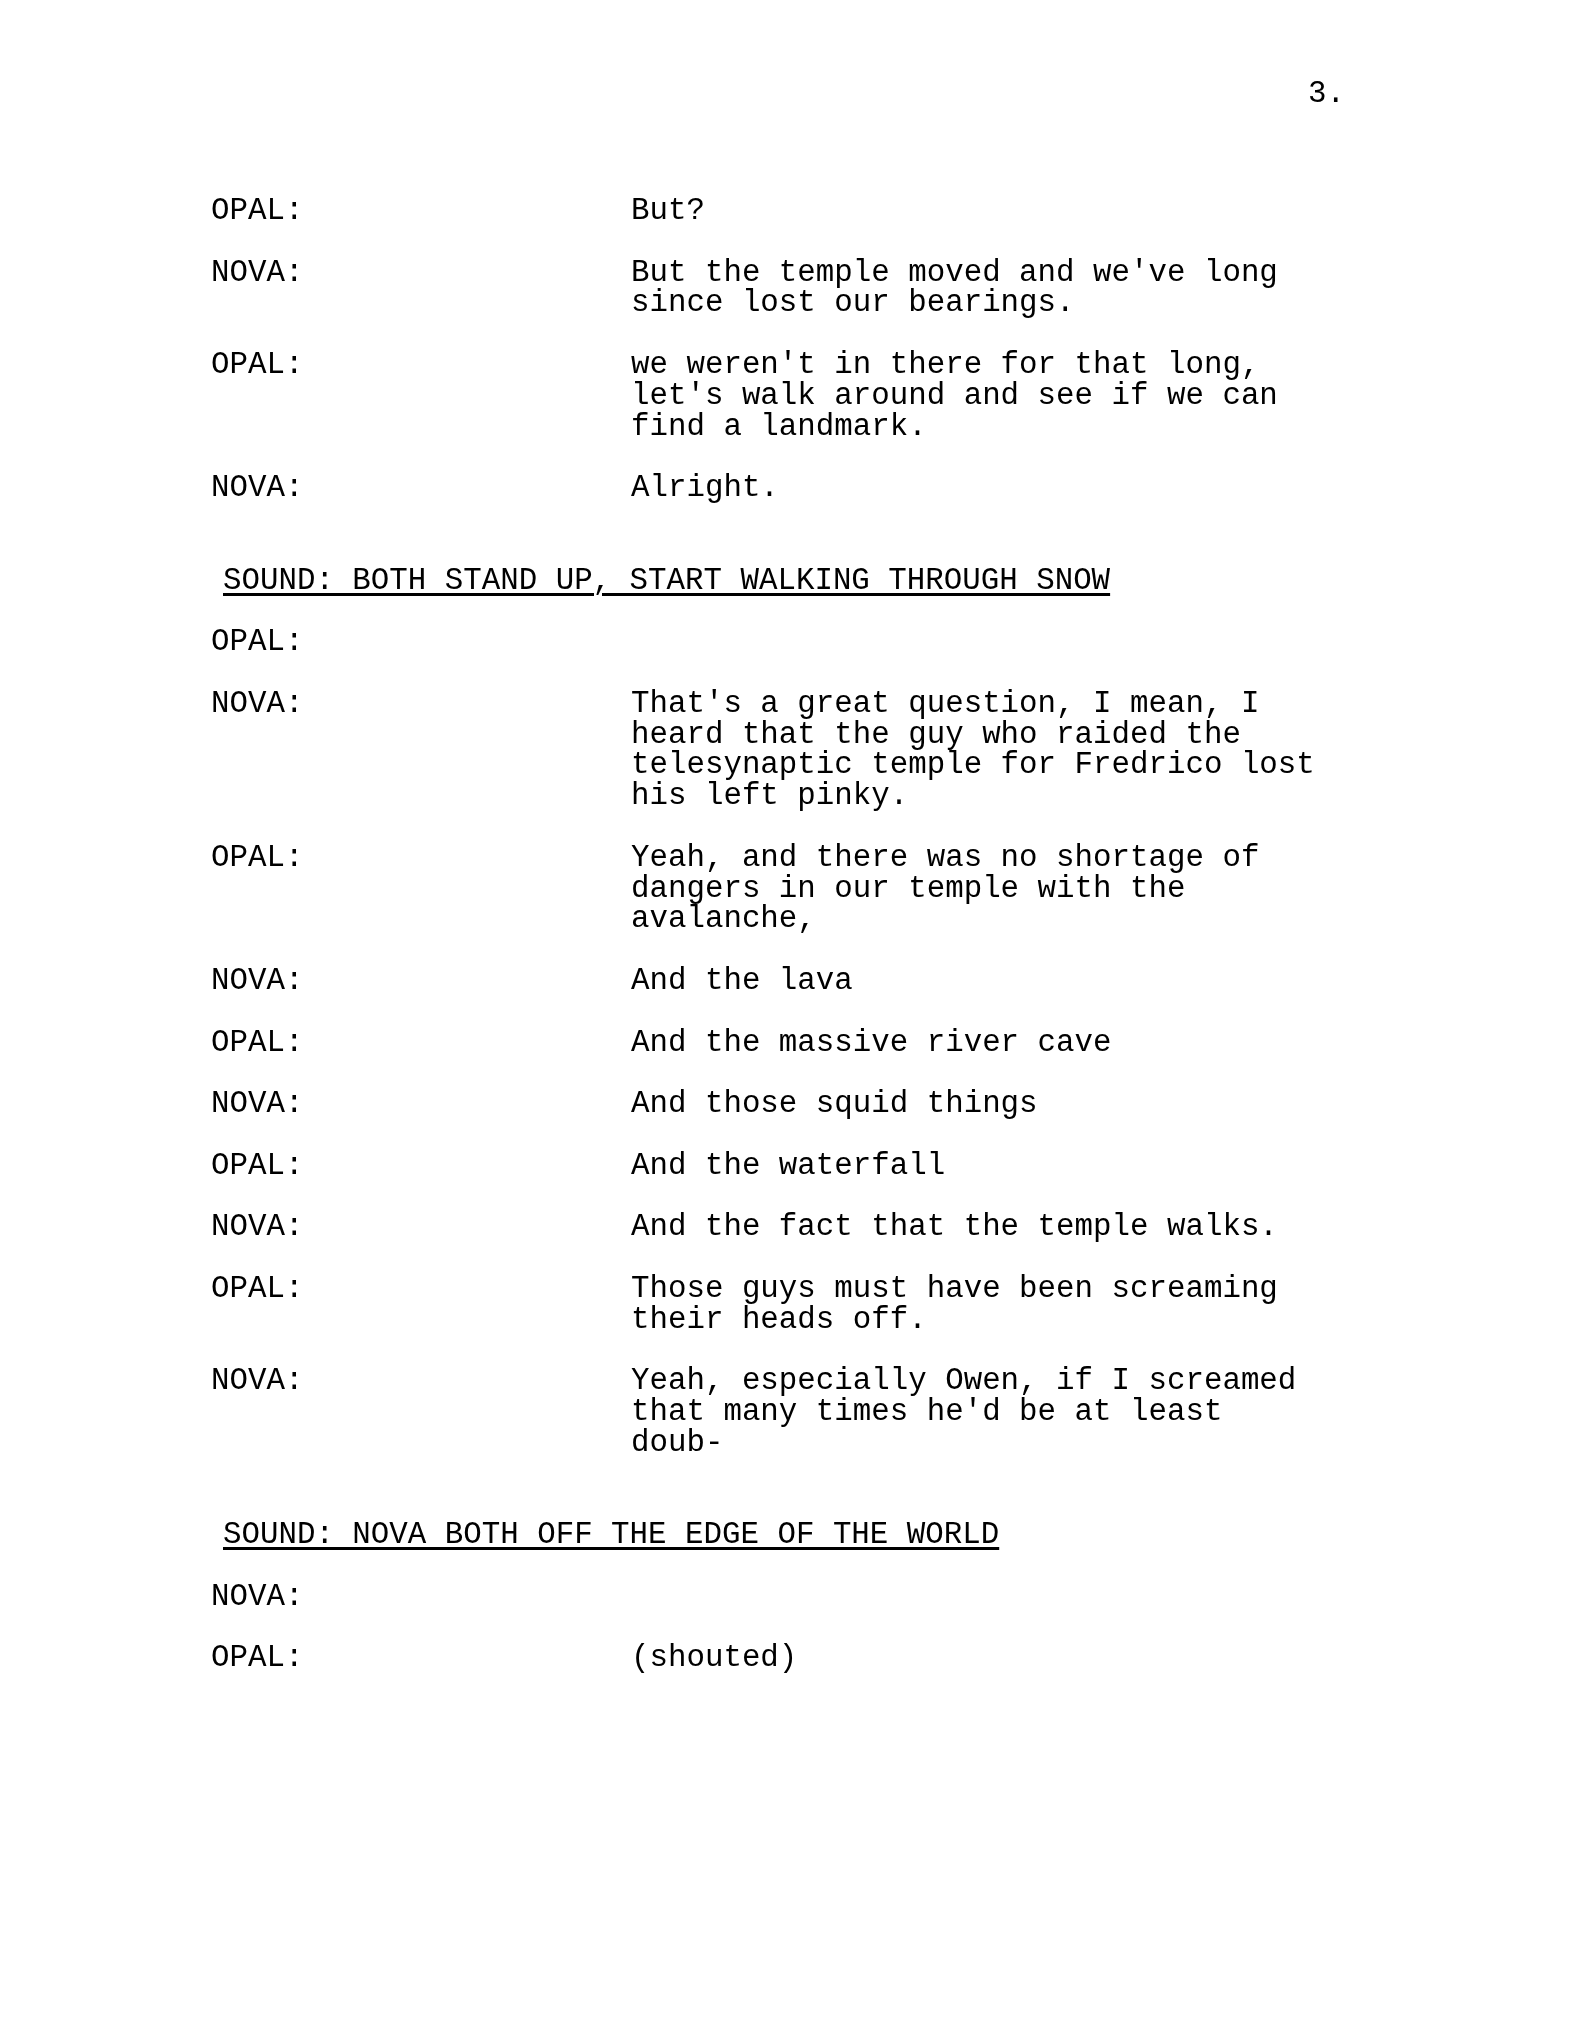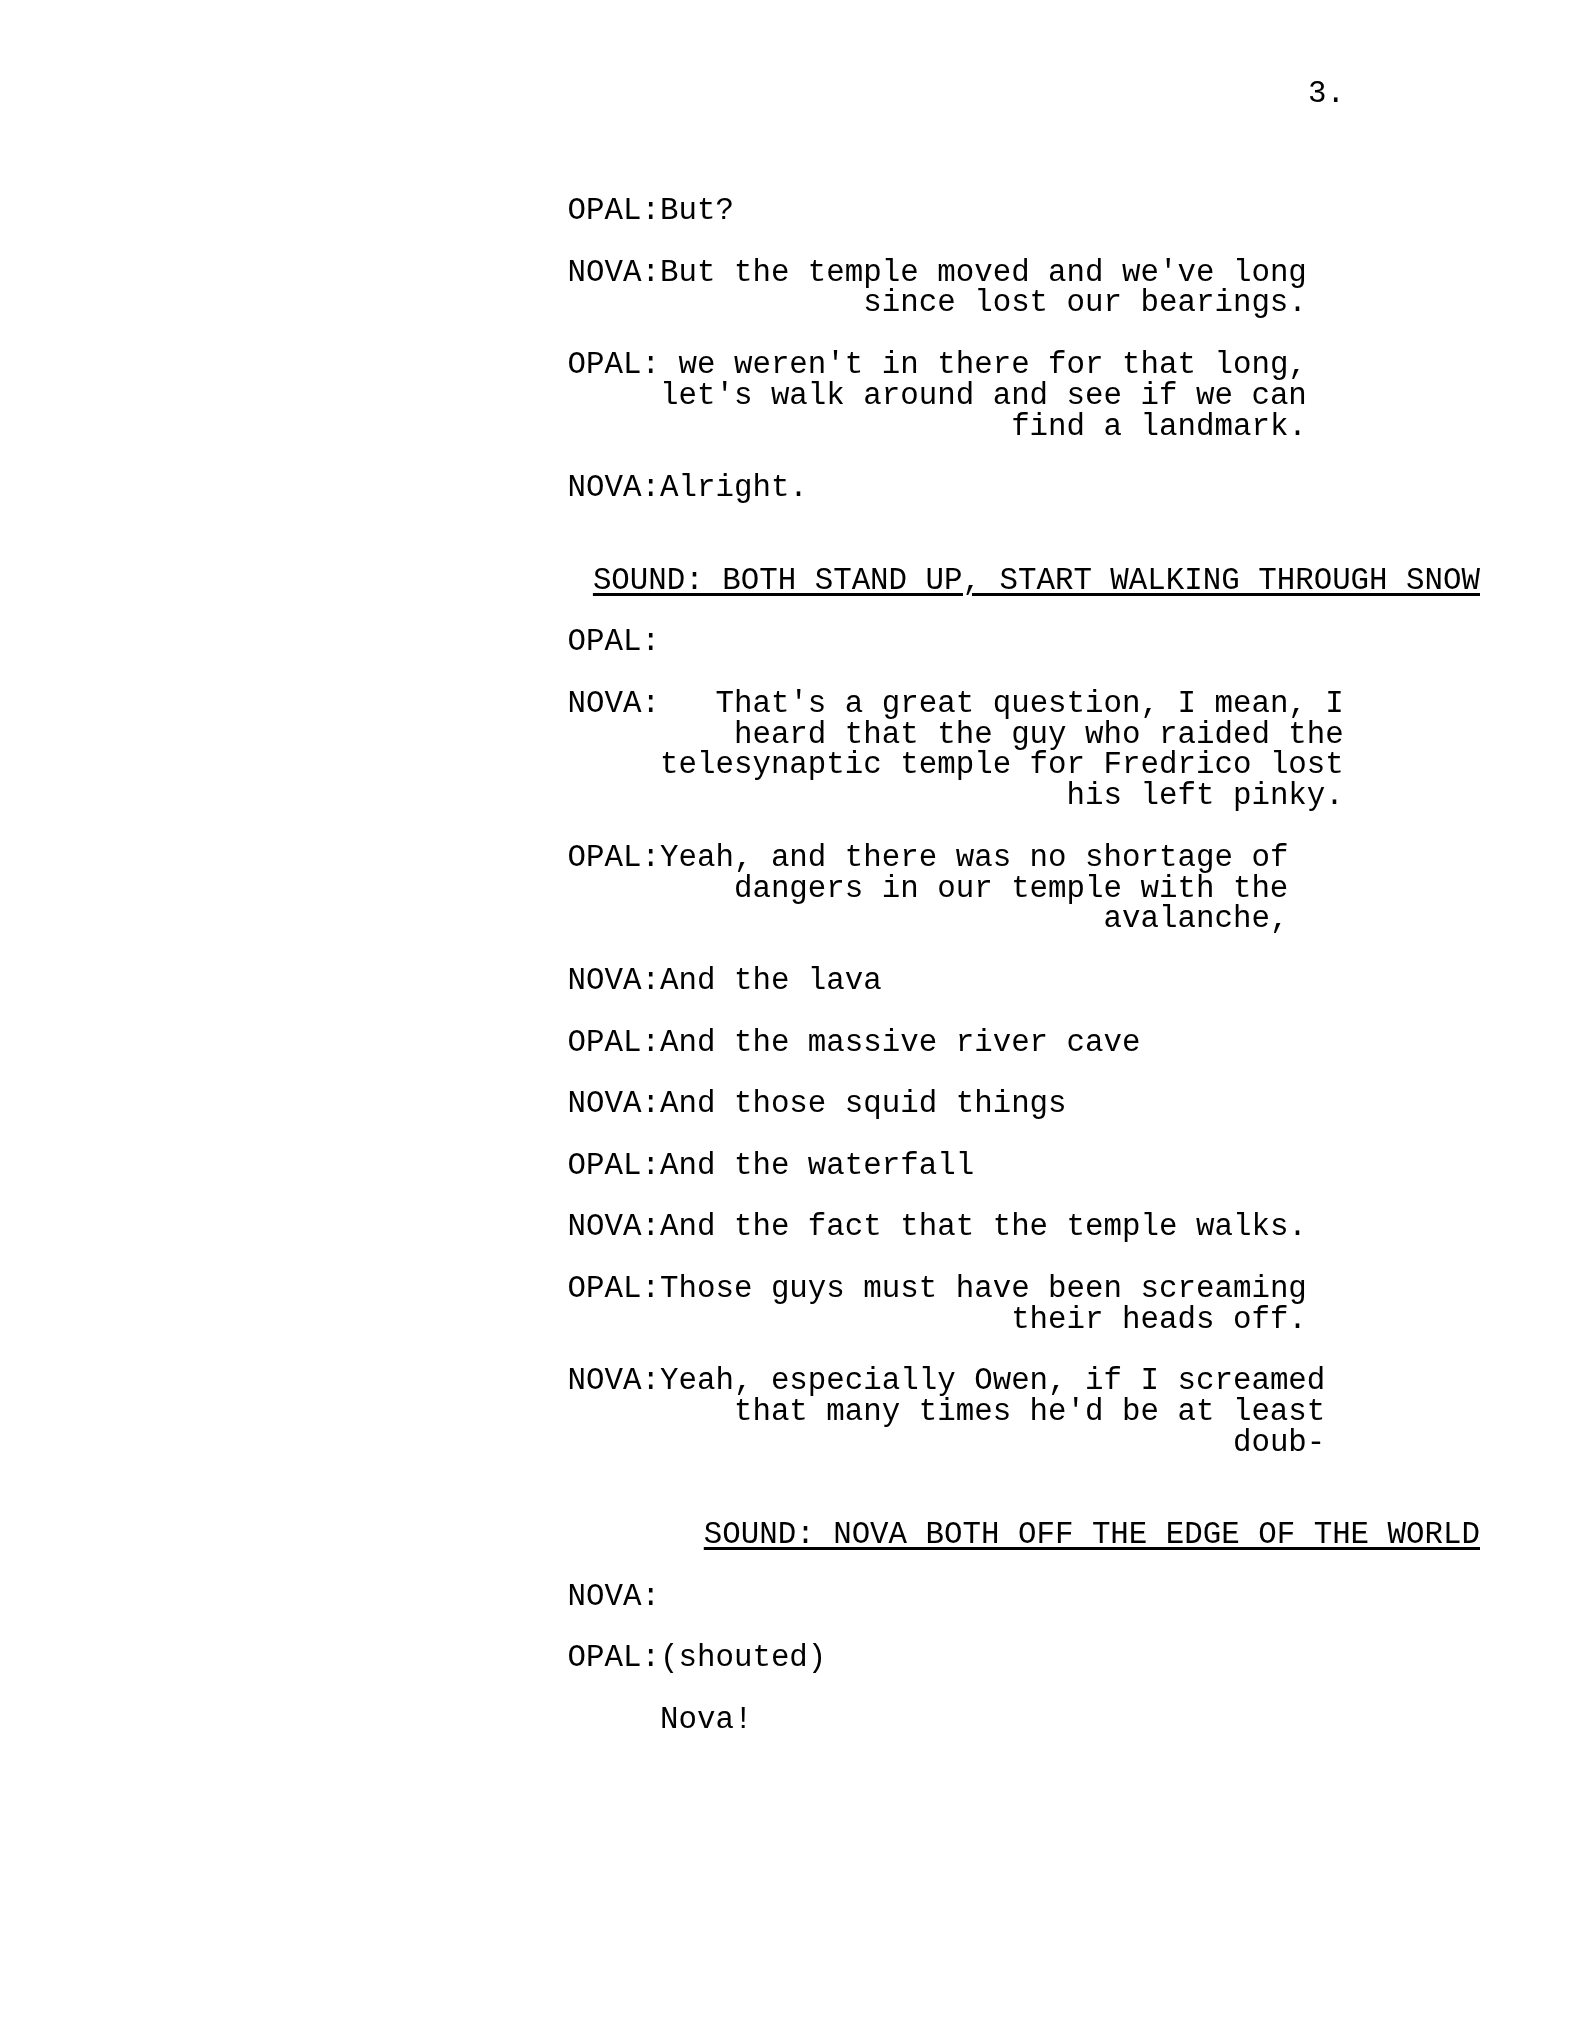--- a/index.html
+++ b/index.html
@@ -28,23 +28,22 @@
   }
   .page-number {
     position: absolute;
     top: 79px;
     left: 1308px;
     white-space: pre;
   }
   .blocks {
     position: absolute;
     top: 196px;
-    left: 240px;
+    left: 211px;
     width: 1240px;
-    text-align: right;
   }
   .block { margin-top: var(--lh); }
   .block:first-child { margin-top: 0; }
   .block.dialogue { display: flex; align-items: flex-start; }
   .speaker {
     flex: none;
     width: 420px;
     white-space: pre;
   }
   .dialogue-text {
@@ -139,18 +138,14 @@
       <div class="block sound">
     <span class="sound-text">SOUND: NOVA BOTH OFF THE EDGE OF THE WORLD</span>
   </div>
       <div class="block dialogue">
     <div class="speaker">NOVA:</div>
   </div>
       <div class="block dialogue">
     <div class="speaker">OPAL:</div>
     <div class="dialogue-text">(shouted)</div>
   </div>
-      <div class="block dialogue">
-    <div class="speaker"></div>
-    <div class="dialogue-text">Nova!</div>
-  </div>
     </div>
 </div>
 
 </body></html>

